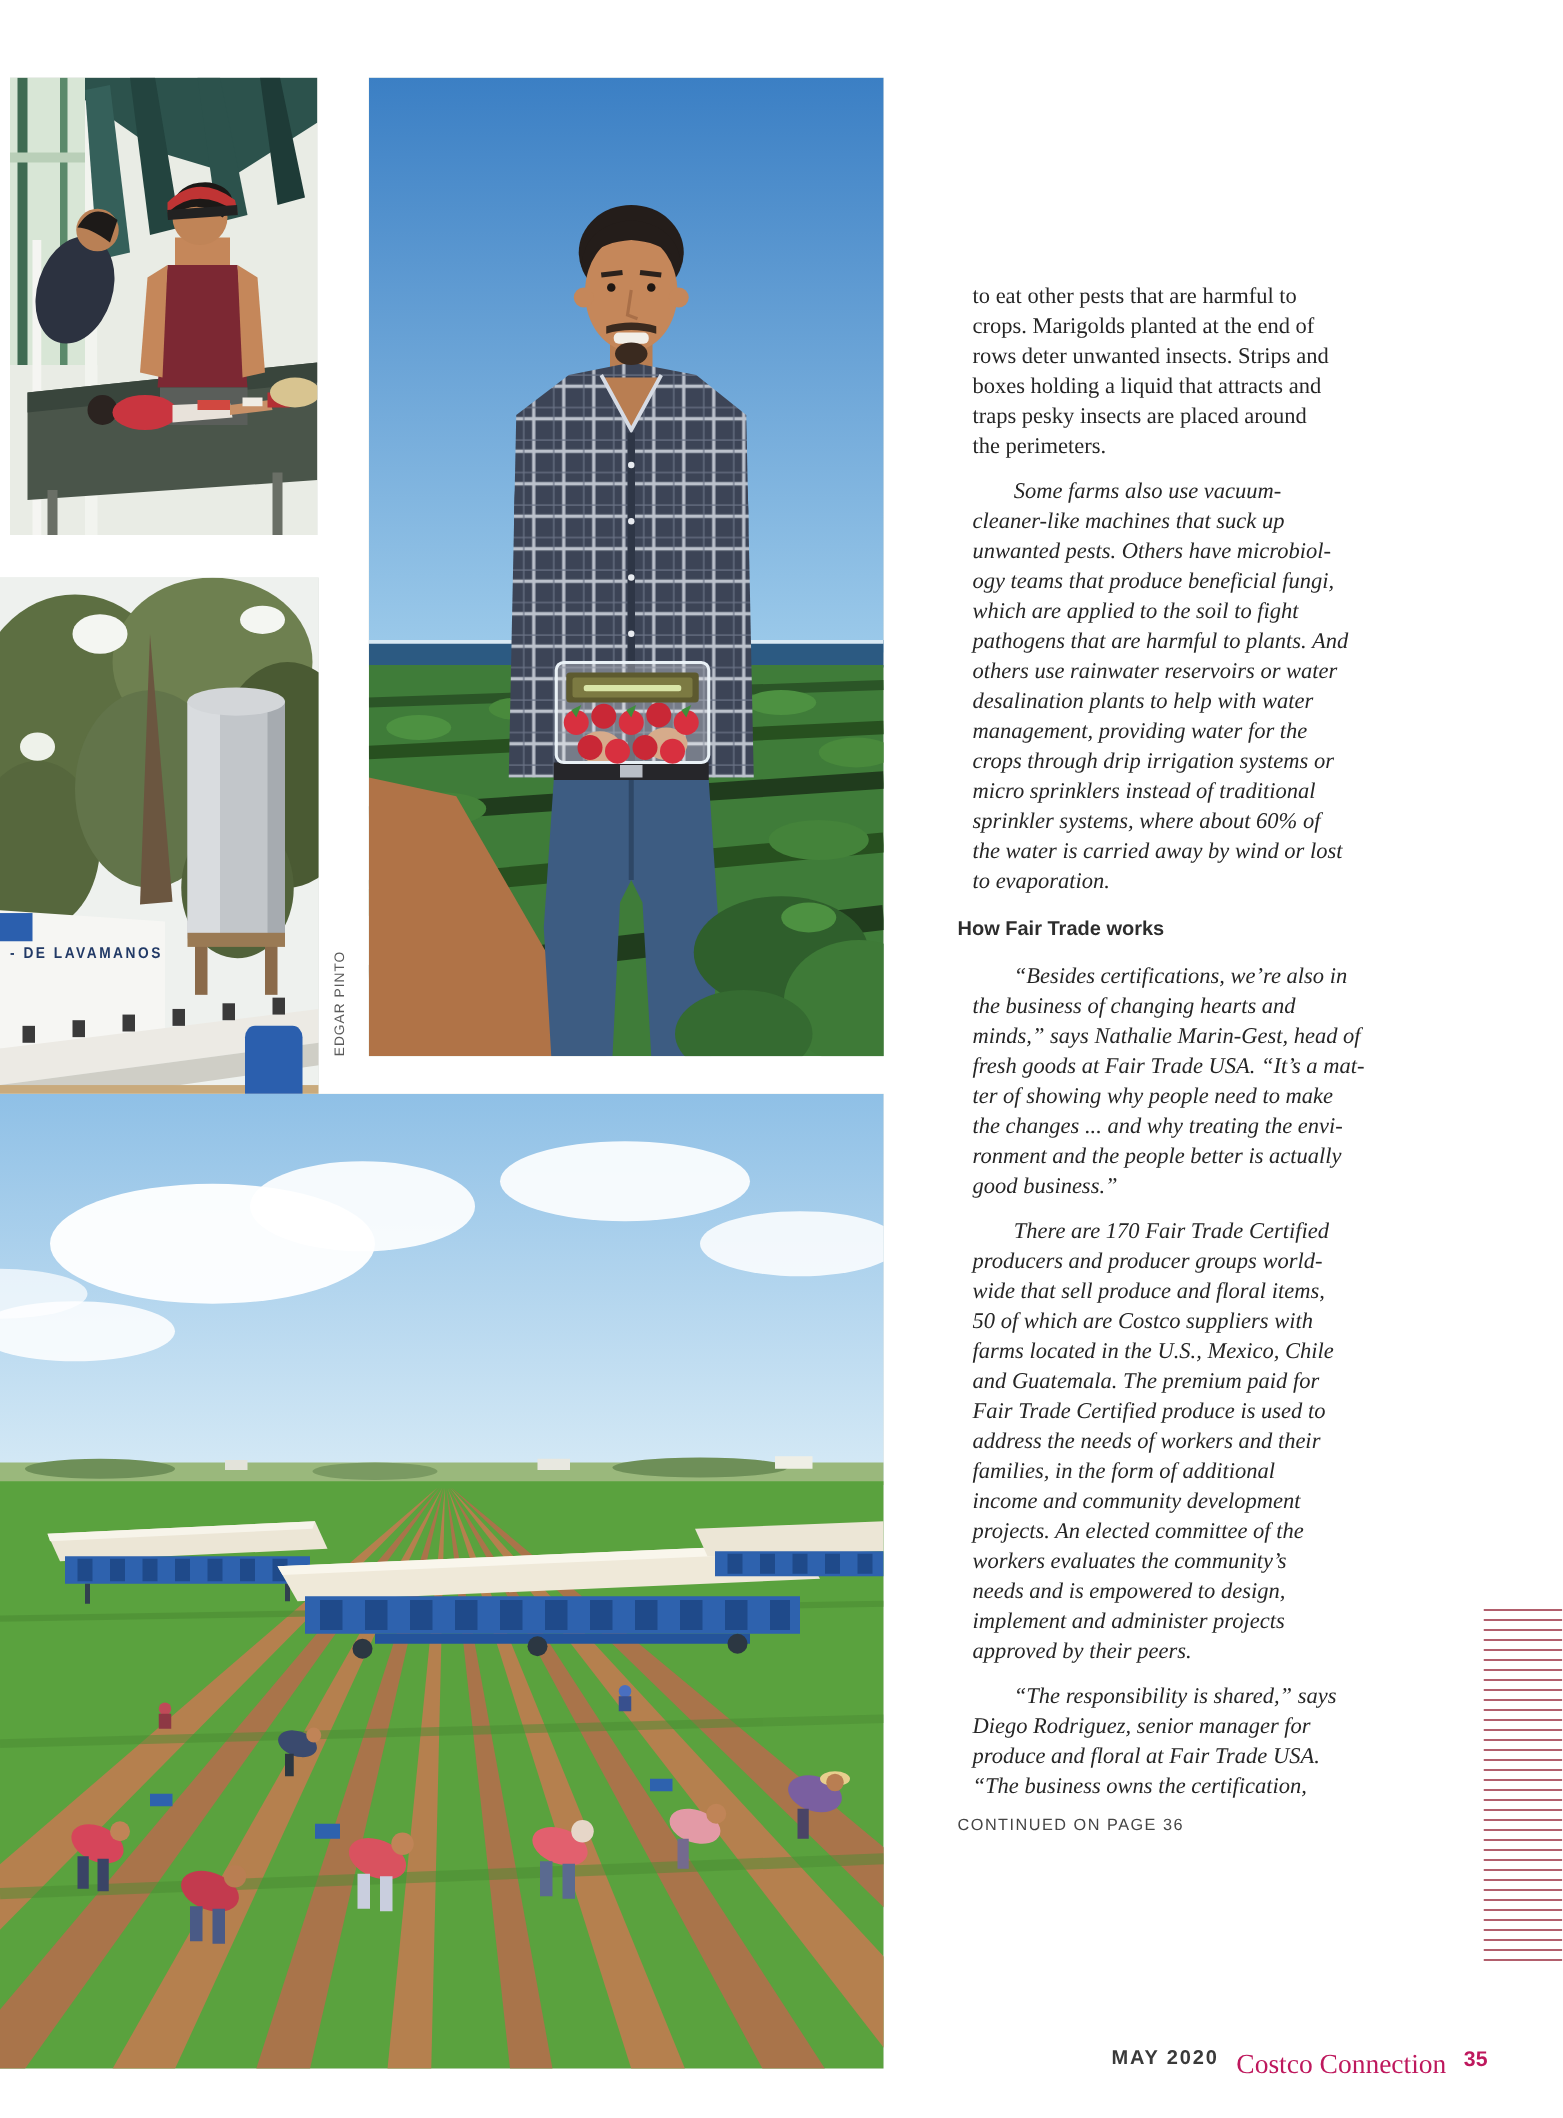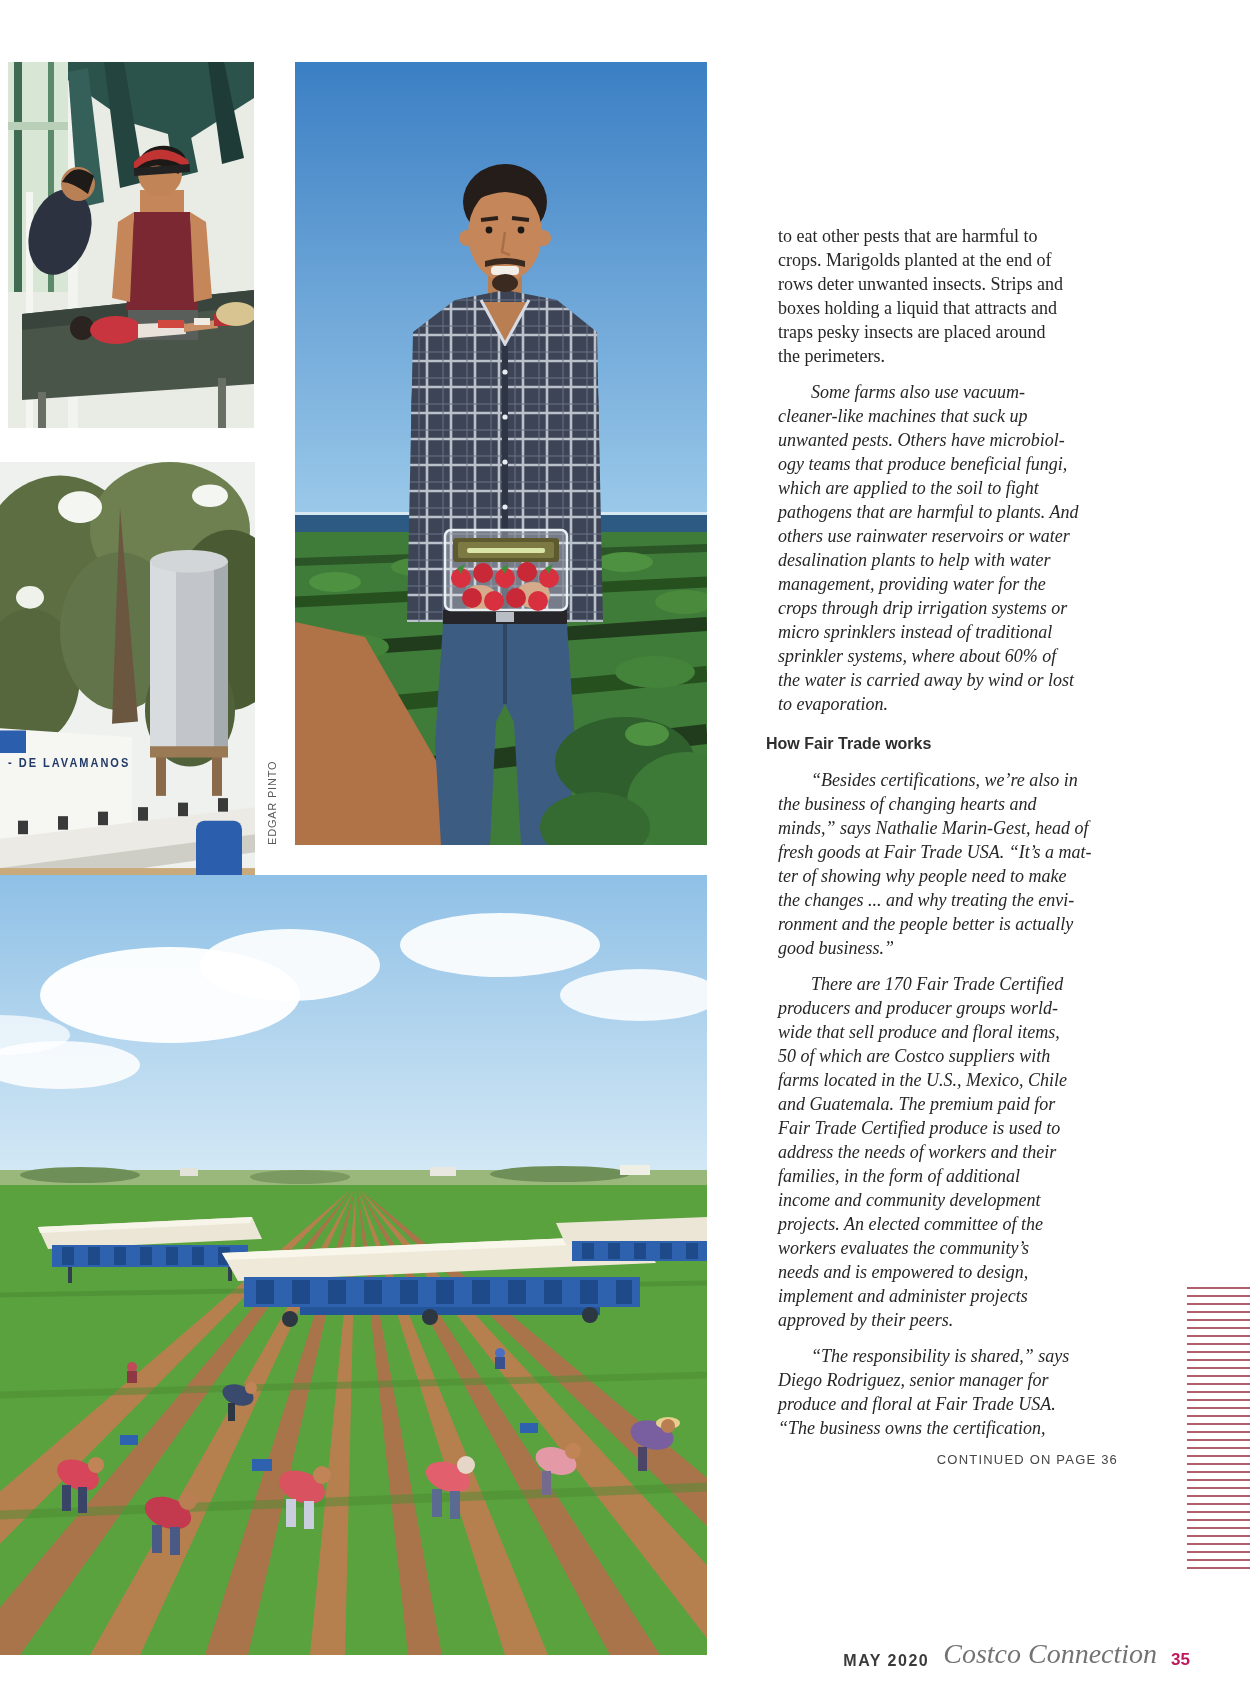--- a/index.html
+++ b/index.html
@@ -13,29 +13,29 @@
   .photo-field{left:0;top:875px;width:707px;height:780px;}
   .credit{position:absolute;left:266px;top:690px;height:155px;width:16px;
           writing-mode:vertical-rl;transform:rotate(180deg);
           font-family:"Liberation Sans","DejaVu Sans",sans-serif;
           font-size:11px;letter-spacing:.8px;color:#5a5a5a;text-align:left;}
   .article{position:absolute;left:766px;top:212px;width:352px;color:#262626;}
   .article p{margin:12px;font-size:18px;line-height:24px;white-space:pre-line;}
   .article p.indent{text-indent:33px;font-style:italic;}
   .section-heading{margin:16px 0 6px 0;font-family:"Liberation Sans","DejaVu Sans",sans-serif;
           font-weight:bold;font-size:16px;line-height:24px;color:#2d2d2d;}
-  .continued{margin-top:12px;text-align:right;
+  .continued{margin-top:12px;text-align:left;
           font-family:"Liberation Sans","DejaVu Sans",sans-serif;
           font-size:13px;letter-spacing:1.2px;color:#454545;}
   .stripes{position:absolute;left:1187px;top:1287px;width:63px;height:288px;
           background:repeating-linear-gradient(to bottom,#b25f6d 0,#b25f6d 2px,#ffffff 2px,#ffffff 8px);}
-  .footer{position:absolute;right:60px;top:1638px;display:flex;align-items:flex-end;gap:14px;}
+  .footer{position:absolute;right:60px;top:1638px;display:flex;align-items:flex-start;gap:14px;}
   .f-issue{font-family:"Liberation Sans","DejaVu Sans",sans-serif;font-weight:bold;
           font-size:16px;letter-spacing:1.5px;color:#3a3a3a;}
-  .f-title{font-style:italic;font-size:28px;color:#737373;}
+  .f-title{font-size:22px;color:#be185d;}
   .f-page{font-family:"Liberation Sans","DejaVu Sans",sans-serif;font-weight:bold;
           font-size:17px;color:#be185d;}
 </style>
 </head>
 <body>
 
 <div class="page">
 
   <div class="photo photo-greenhouse">
     <svg viewBox="0 0 246 366" preserveAspectRatio="none">

